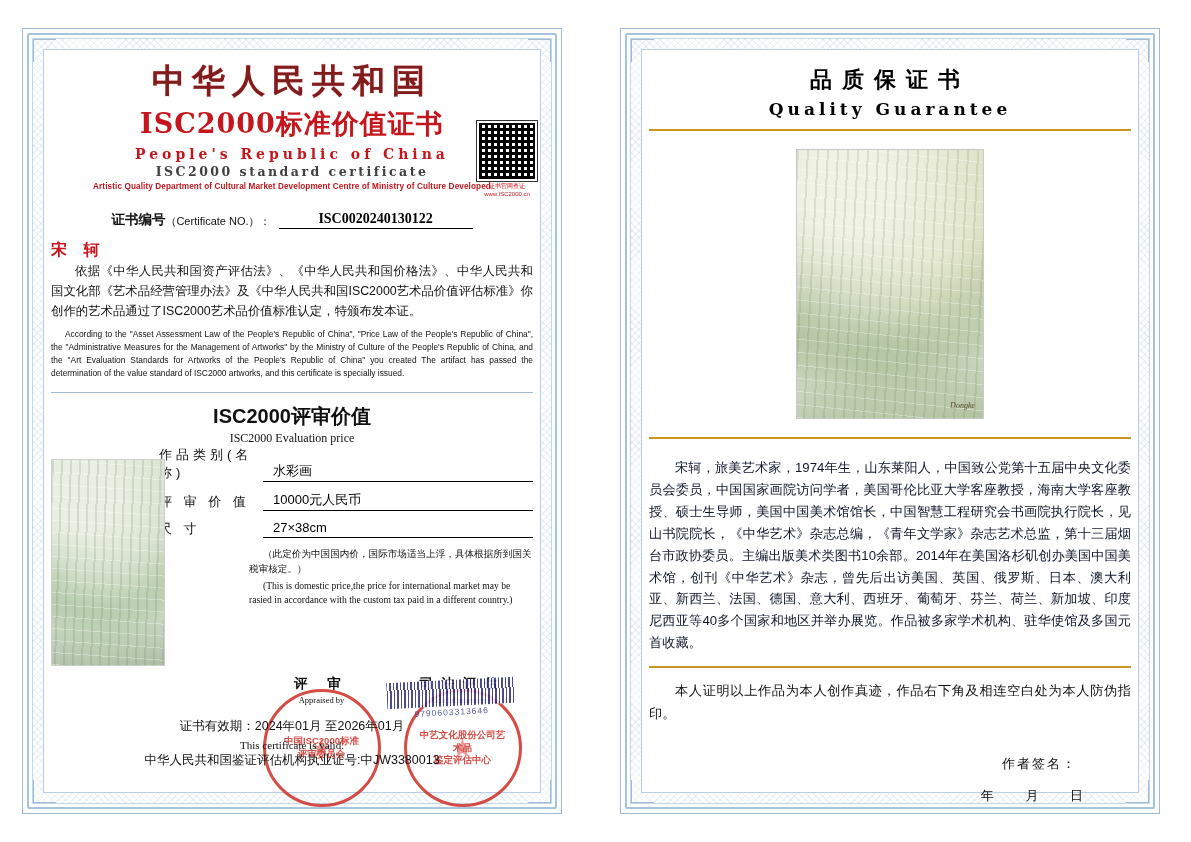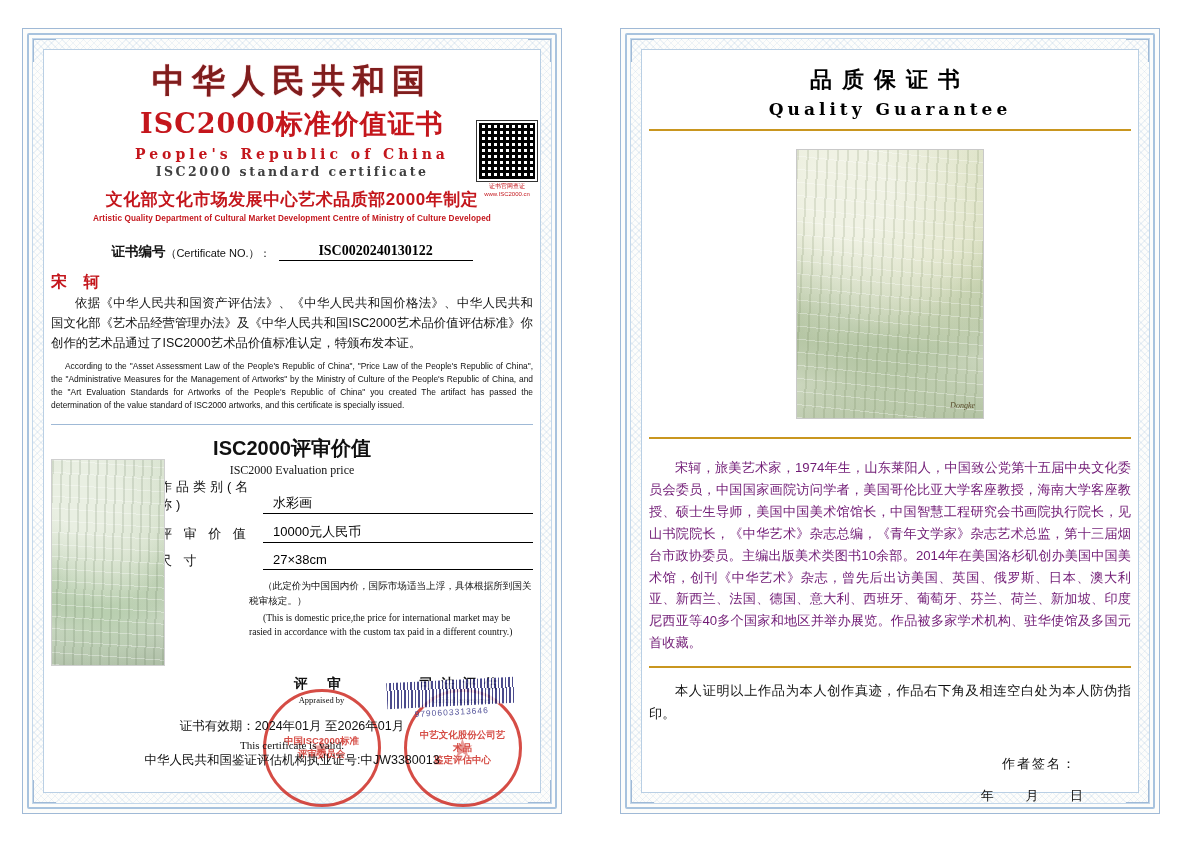--- a/index.html
+++ b/index.html
@@ -272,21 +272,21 @@
       repeating-linear-gradient(93deg, rgba(95,115,70,.15) 0 2px, rgba(255,255,255,0) 2px 10px),
       repeating-linear-gradient(6deg, rgba(255,255,255,.32) 0 1px, rgba(255,255,255,0) 1px 13px);
   }
   .artwork-sign{
     position:absolute;right:8px;bottom:8px;
     font-size:8px;color:#5a4a2a;font-style:italic;
     font-family:"Liberation Serif", serif;
   }
   .bio{
     margin-top:18px;
-    font-size:13.2px;line-height:1.66;color:#701a75;text-align:justify;
+    font-size:13.2px;line-height:1.66;color:#0f172a;text-align:justify;
     text-indent:26px;
   }
   .statement{
     margin-top:12px;
     font-size:13.2px;line-height:1.7;color:#111;text-align:justify;
     text-indent:26px;
   }
   .sig-label{
     margin-top:30px;text-align:right;padding-right:54px;
     font-size:13px;color:#111;letter-spacing:2px;
@@ -314,21 +314,20 @@
     <div class="title-cn2">ISC2000标准价值证书</div>
     <div class="title-en">People's Republic of China</div>
     <div class="title-en2">ISC2000 standard certificate</div>
 
     <div class="qr-block">
       <div class="qr"></div>
       <div class="qr-cap" style="white-space:pre-line;">证书官网查证
 www.ISC2000.cn</div>
     </div>
 
-    <div class="subtitle-cn">文化部文化市场发展中心艺术品质部2000年制定</div>
     <div class="subtitle-en">Artistic Quality Department of Cultural Market Development Centre of Ministry of Culture Developed</div>
 
     <div class="certno-row">
       <span class="certno-label">证书编号</span>
       <span class="certno-en">（Certificate NO.）：</span>
       <span class="certno-val">ISC0020240130122</span>
     </div>
 
     <div class="artist-name">宋 轲</div>
 

